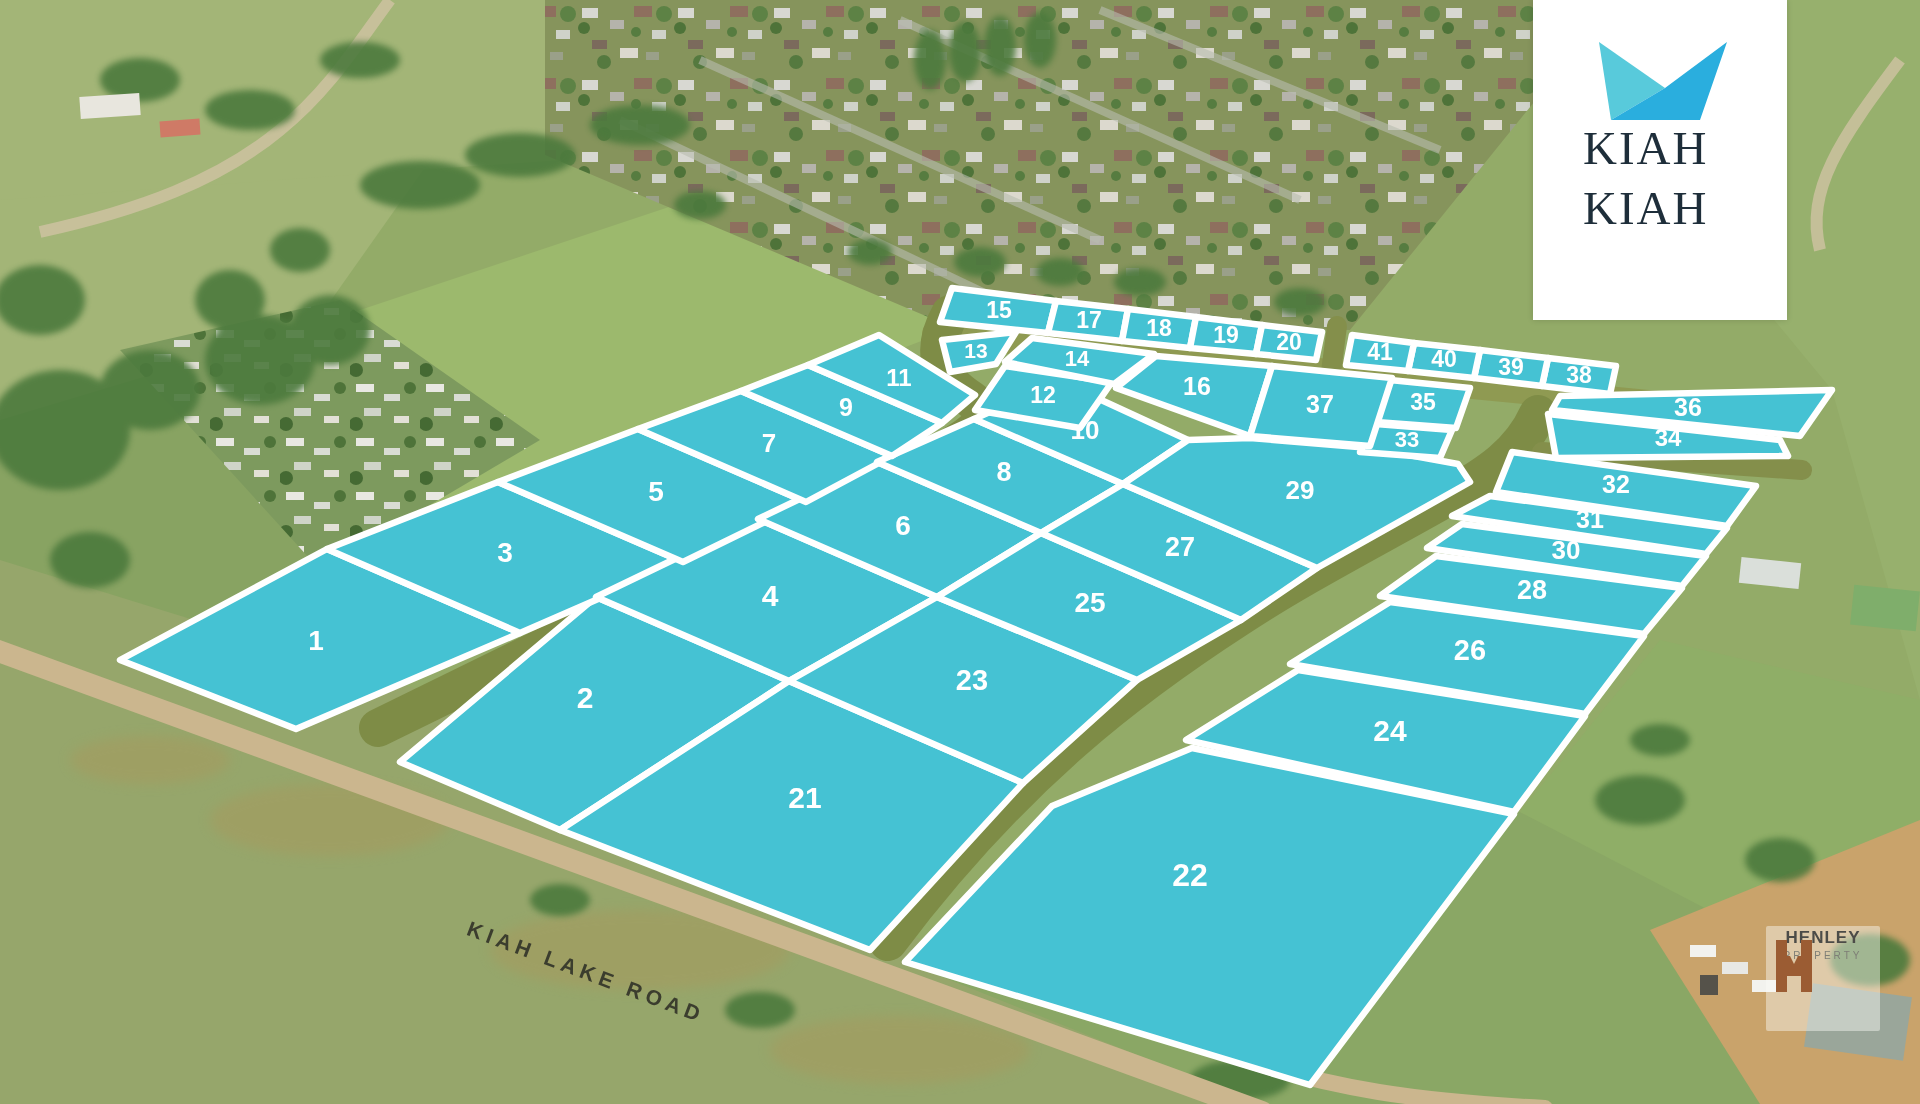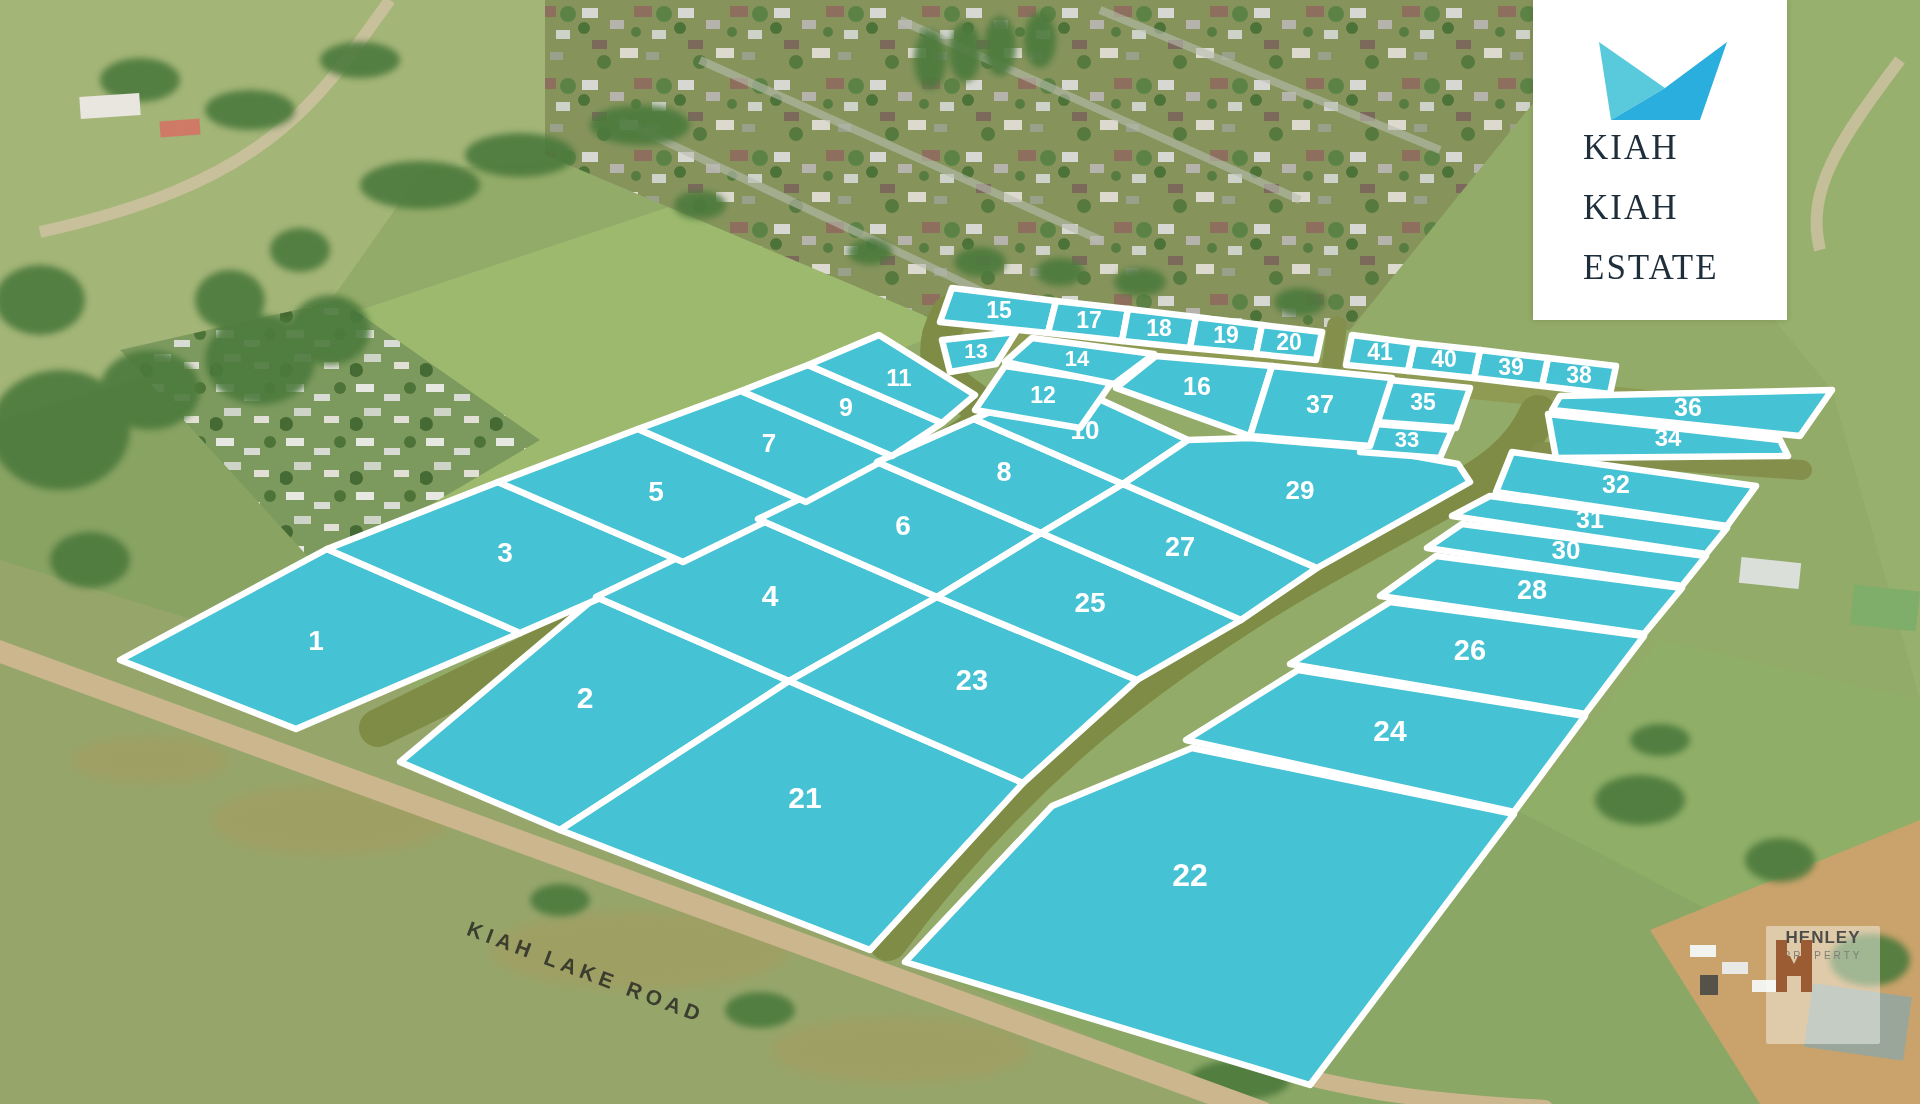--- a/index.html
+++ b/index.html
@@ -7,23 +7,23 @@
          font-family:"Liberation Sans",sans-serif;background:#8fa868;}
   #stage svg{position:absolute;left:0;top:0;}
   .lot-num{fill:#ffffff;font-weight:bold;font-family:"Liberation Sans",sans-serif;
            text-anchor:middle;dominant-baseline:middle;pointer-events:none;}
   #road-label{position:absolute;left:468px;top:916px;transform:rotate(20.6deg);
       transform-origin:left center;font-weight:bold;font-size:21px;letter-spacing:5px;
       color:#3b3d2e;white-space:nowrap;}
   #logo-box{position:absolute;left:1533px;top:0;width:254px;height:320px;
       background:#ffffff;box-shadow:0 0 6px rgba(0,0,0,.15);}
   #logo-box .logo-text{position:absolute;left:50px;top:118px;
-      font-family:"Liberation Serif",serif;font-size:35px;line-height:60px;
+      font-family:"Liberation Serif",serif;font-size:47px;line-height:60px;
       letter-spacing:2px;color:#1e2e3a;}
-  #watermark{position:absolute;left:1766px;top:926px;width:114px;height:118px;
+  #watermark{position:absolute;left:1766px;top:926px;width:114px;height:105px;
       background:rgba(250,250,246,.45);border-radius:2px;text-align:center;}
   #watermark .wm-name{margin-top:2px;font-size:17px;font-weight:bold;color:#4c4c48;letter-spacing:1px;}
   #watermark .wm-sub{font-size:10px;color:#7e7e76;letter-spacing:3px;margin-top:2px;}
   .blur1{filter:blur(3px);} .blur2{filter:blur(6px);}
 </style>
 </head>
 <body>
 
 <div id="stage">
 
@@ -318,21 +318,20 @@
   <div id="road-label">KIAH LAKE ROAD</div>
 
   <div id="logo-box">
     <svg width="254" height="120" viewBox="1533 0 254 120" style="position:absolute;left:0;top:30px">
       <polygon points="1599,12 1665,58 1611,90" fill="#58cadb"></polygon>
       <polygon points="1727,12 1700,90 1611,90 1665,58" fill="#2aaede"></polygon>
     </svg>
     <div class="logo-text">
       <div>KIAH</div>
       <div>KIAH</div>
-      <div>ESTATE</div>
     </div>
   </div>
 
   <div id="watermark">
     <svg width="56" height="56" viewBox="0 0 56 56" style="margin-top:12px">
       <rect x="10" y="2" width="11" height="52" fill="#9b5c33"></rect>
       <rect x="35" y="2" width="11" height="52" fill="#9b5c33"></rect>
       <path d="M 21,18 L 24,18 L 28,26 L 32,18 L 35,18 L 35,38 L 21,38 Z" fill="#9b5c33"></path>
     </svg>
     <div class="wm-name">HENLEY</div>

